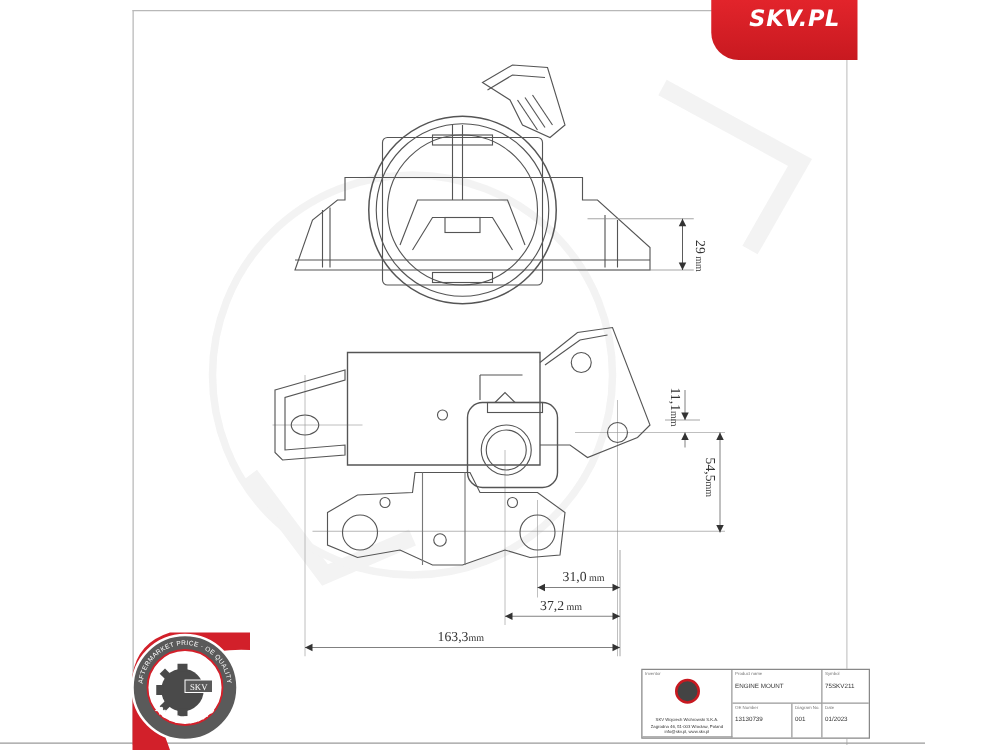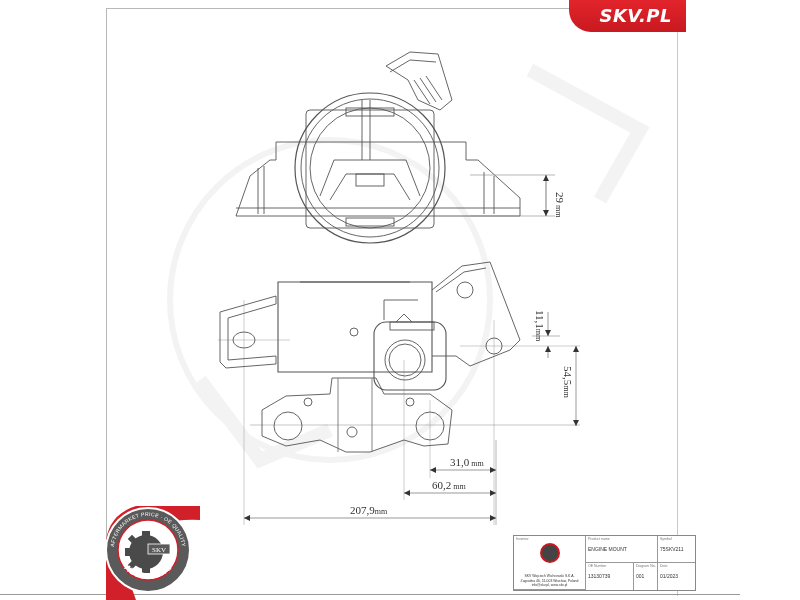--- a/index.html
+++ b/index.html
@@ -2,21 +2,21 @@
 <html><head>
 <meta charset="utf-8">
 <style>
   html, body { margin: 0; padding: 0; background: #ffffff; }
   body { width: 800px; height: 600px; position: relative; overflow: hidden;
          font-family: "Liberation Sans", sans-serif; }
   .sheet { position: absolute; left: 106px; top: 8px; width: 572px; height: 588px;
            border-top: 1px solid #b8b8b8; border-left: 1px solid #b8b8b8; border-right: 1px solid #c8c8c8;
            box-sizing: border-box; }
   .bottom-rule { position: absolute; left: 0; top: 594px; width: 740px; height: 1px; background: #9a9a9a; }
-  .brand-tab { position: absolute; left: 569px; top: 0; width: 117px; height: 32px;
+  .brand-tab { position: absolute; left: 569px; top: 0; width: 117px; height: 48px;
                background: linear-gradient(180deg, #e2242b 0%, #c81920 100%);
                border-bottom-left-radius: 22px; }
   .brand-text { position: absolute; right: 14px; top: 5px; color: #fff; font-weight: bold;
                 font-style: italic; font-size: 18px; letter-spacing: 0.5px;
                 font-family: "DejaVu Sans", sans-serif; }
   svg.drawing { position: absolute; left: 0; top: 0; }
   .dim { position: absolute; font-family: "Liberation Serif", serif; color: #333; font-size: 11px; white-space: nowrap; }
   .dim small { font-size: 8px; }
   .dim.vert { transform: rotate(90deg); transform-origin: left top; }
 
@@ -158,24 +158,24 @@
 <div class="dim vert" style="left:546px; top:310px;">
   <span>11,1</span><small><span>mm</span></small>
 </div>
 <div class="dim vert" style="left:574px; top:366px;">
   <span>54,5</span><small><span>mm</span></small>
 </div>
 <div class="dim" style="left:450px; top:456px;">
   <span>31,0</span><small> <span>mm</span></small>
 </div>
 <div class="dim" style="left:432px; top:479px;">
-  <span>60,2</span><small> <span>mm</span></small>
+  <span>37,2</span><small> <span>mm</span></small>
 </div>
 <div class="dim" style="left:350px; top:504px;">
-  <span>207,9</span><small><span>mm</span></small>
+  <span>163,3</span><small><span>mm</span></small>
 </div>
 
 <svg class="badge" viewBox="0 0 104 100">
   <path d="M10 100 L10 40 Q14 14 40 6 L104 6 L104 20 Q60 18 40 40 Q24 60 40 100 Z" fill="#d2202a"></path>
   <circle cx="52" cy="50" r="42" fill="#5a5a5a" stroke="#ffffff" stroke-width="2"></circle>
   <circle cx="52" cy="50" r="30" fill="#ffffff" stroke="#d2202a" stroke-width="1.5"></circle>
   <g fill="#4a4a4a">
     <circle cx="50" cy="52" r="17"></circle>
     <rect x="46" y="31" width="8" height="6"></rect>
     <rect x="46" y="67" width="8" height="6"></rect>

